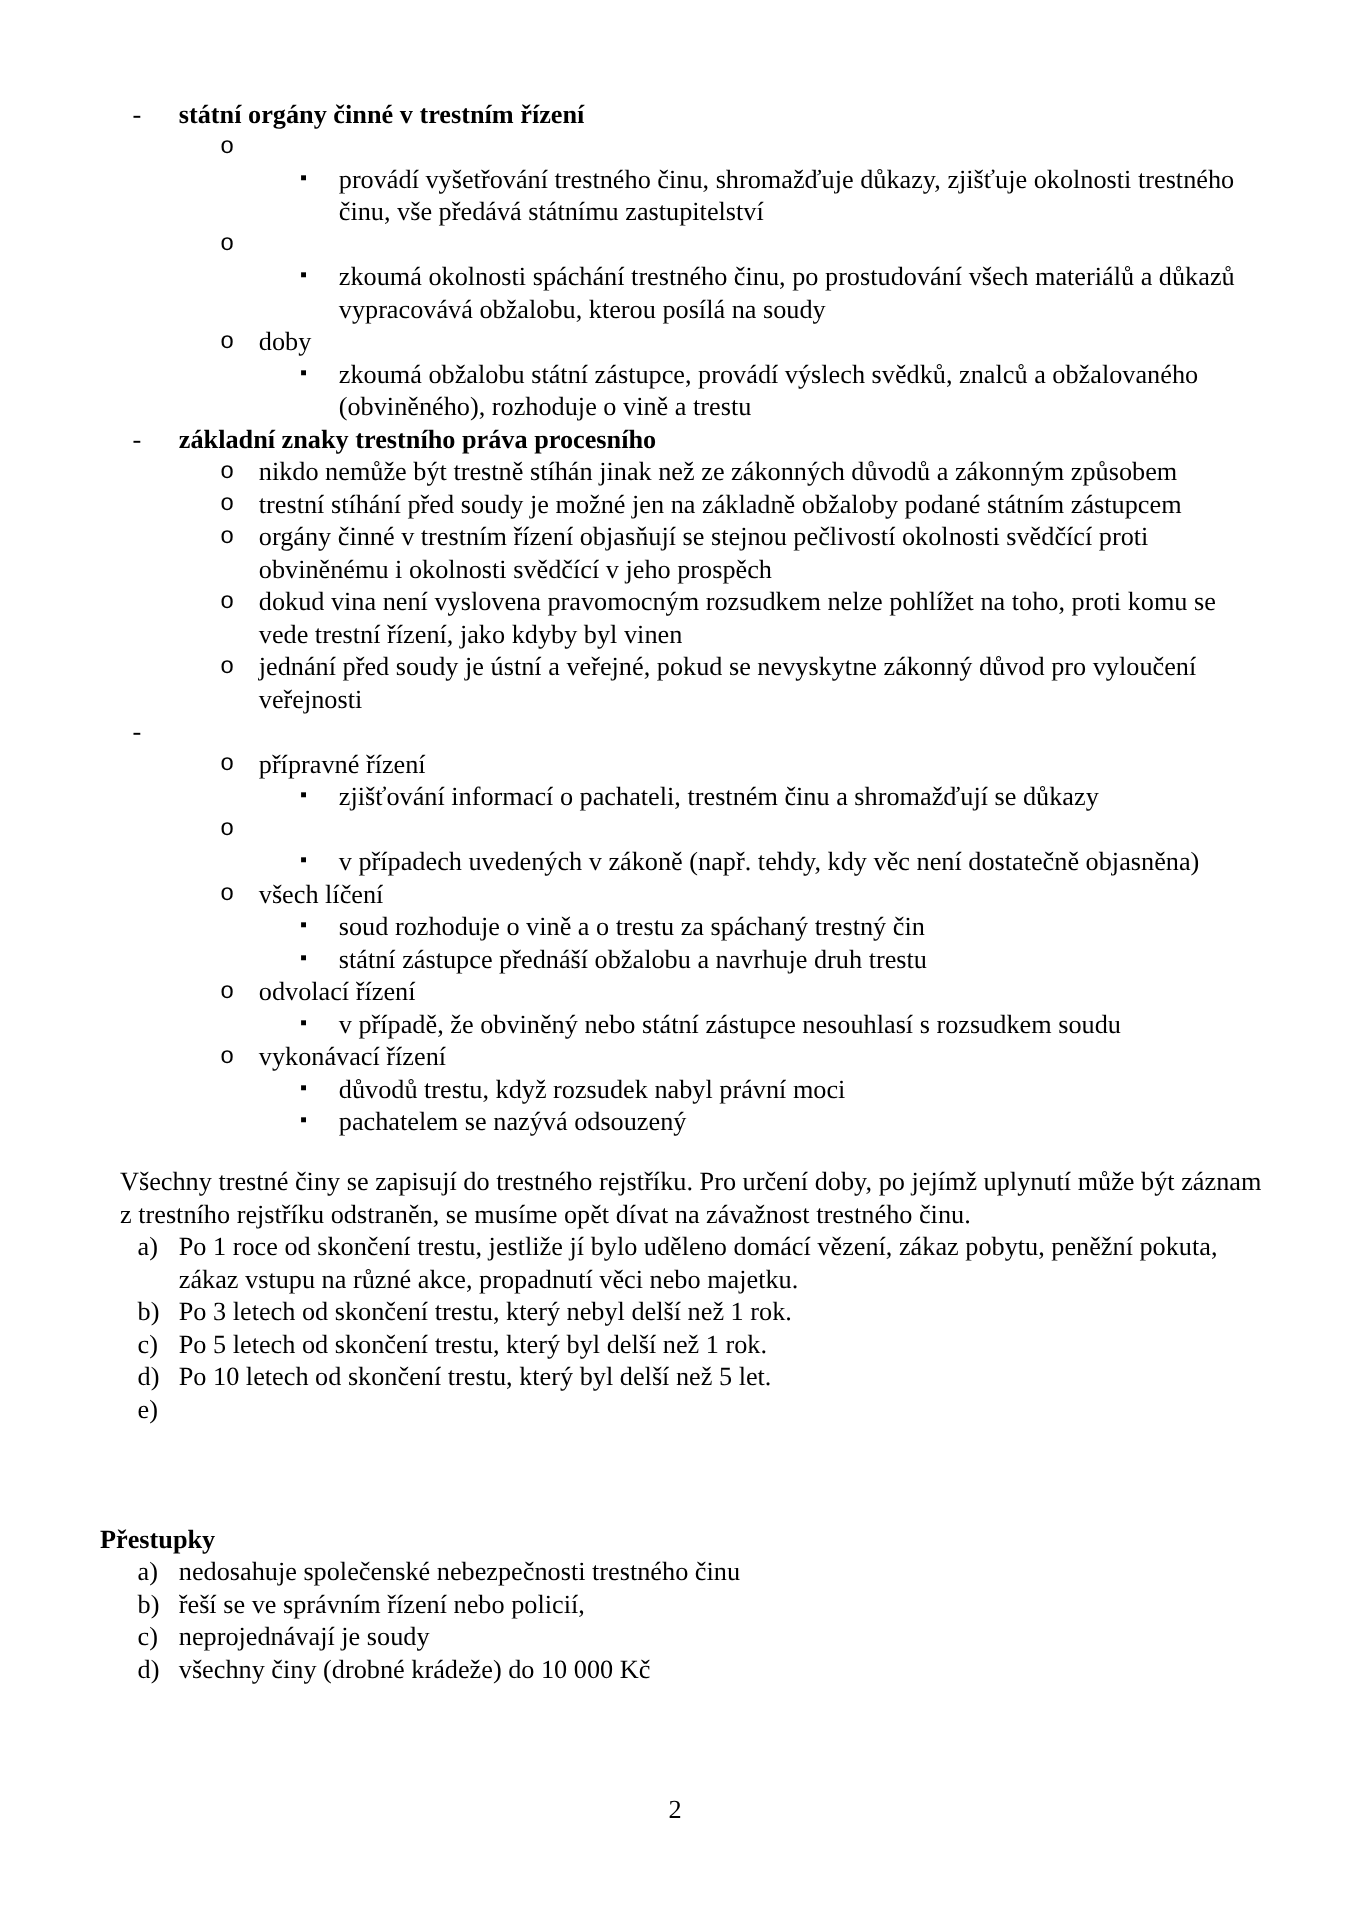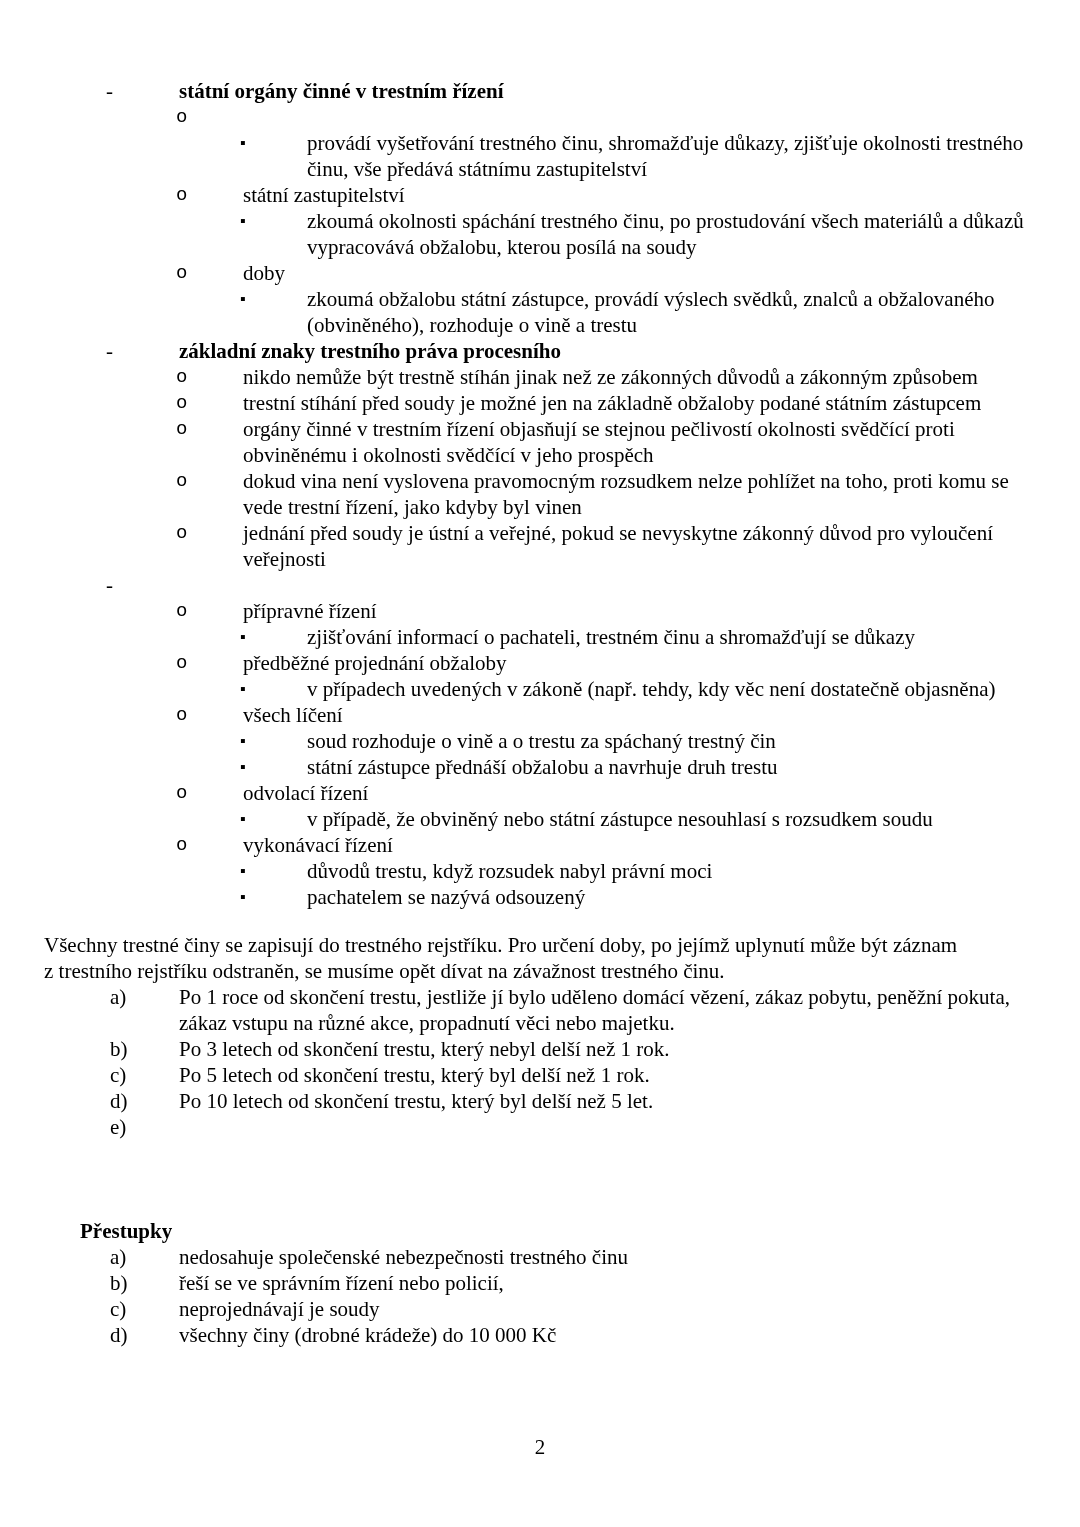--- a/index.html
+++ b/index.html
@@ -12,41 +12,41 @@
     background: #ffffff;
     color: #000000;
     font-family: "Liberation Serif", "DejaVu Serif", serif;
     font-size: 21px;
     line-height: 26px;
     overflow: hidden;
   }
   .content { position: absolute; top: 78px; left: 0; right: 0; }
   .row { display: flex; align-items: flex-start; }
   .marker { flex: 0 0 auto; }
-  .text { flex: 0 0 auto; margin-left: 36px; }
+  .text { flex: 0 0 auto; }
 
   
   .l1 .marker { margin-left: 106px; width: 37px; }
   .l1 .text   { width: 857px; font-weight: bold; }
 
   
   .l2 .marker { margin-left: 176px; width: 31px;
                 font-family: "Liberation Mono", "DejaVu Sans Mono", monospace;
                 font-size: 19px; }
   .l2 .text   { width: 793px; }
 
   
   .l3 .marker { margin-left: 240px; width: 31px; font-size: 16px; line-height: 26px; }
   .l3 .text   { width: 729px; }
 
   
   .ltr .marker { margin-left: 110px; width: 33px; }
   .ltr .text   { width: 857px; }
 
-  .para    { margin-left: 44px; width: 922px; }
+  .para    { margin-left: 96px; width: 922px; }
   .heading { margin-left: 80px; font-weight: bold; margin-top: 30px; }
   .spacer-sm { height: 22px; }
   .spacer-md { height: 24px; }
 
   .pageno {
     position: absolute;
     left: 0; right: 0;
     top: 1434px;
     text-align: center;
   }
@@ -63,21 +63,20 @@
     </div>
     <div class="row l2">
       <span class="marker">o</span>
     </div>
     <div class="row l3">
       <span class="marker">▪</span>
       <span class="text">provádí vyšetřování trestného činu, shromažďuje důkazy, zjišťuje okolnosti trestného činu, vše předává státnímu zastupitelství</span>
     </div>
     <div class="row l2">
       <span class="marker">o</span>
-      <span class="text">státní zastupitelství</span>
     </div>
     <div class="row l3">
       <span class="marker">▪</span>
       <span class="text">zkoumá okolnosti spáchání trestného činu, po prostudování všech materiálů a důkazů vypracovává obžalobu, kterou posílá na soudy</span>
     </div>
     <div class="row l2">
       <span class="marker">o</span>
       <span class="text">doby</span>
     </div>
     <div class="row l3">
@@ -116,21 +115,20 @@
     <div class="row l2">
       <span class="marker">o</span>
       <span class="text">přípravné řízení</span>
     </div>
     <div class="row l3">
       <span class="marker">▪</span>
       <span class="text">zjišťování informací o pachateli, trestném činu a shromažďují se důkazy</span>
     </div>
     <div class="row l2">
       <span class="marker">o</span>
-      <span class="text">předběžné projednání obžaloby</span>
     </div>
     <div class="row l3">
       <span class="marker">▪</span>
       <span class="text">v případech uvedených v zákoně (např. tehdy, kdy věc není dostatečně objasněna)</span>
     </div>
     <div class="row l2">
       <span class="marker">o</span>
       <span class="text">všech líčení</span>
     </div>
     <div class="row l3">

